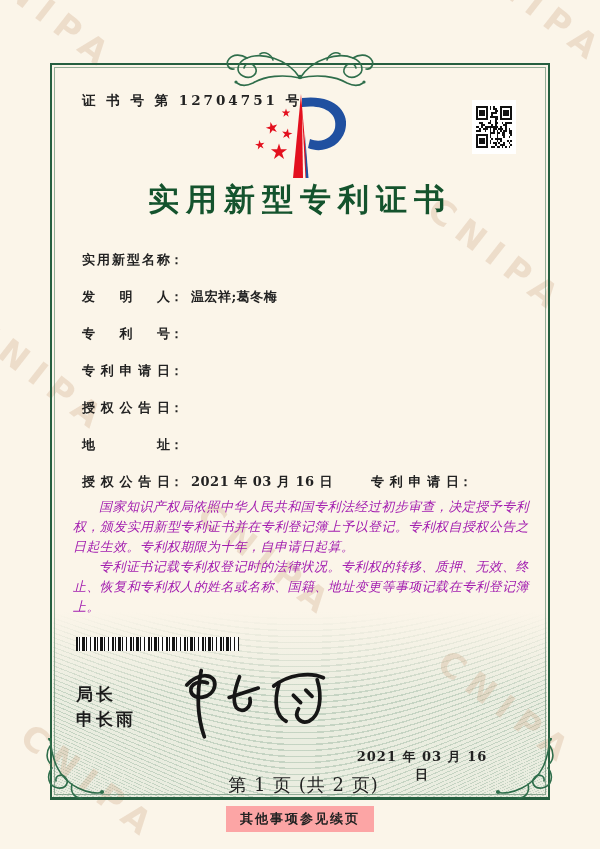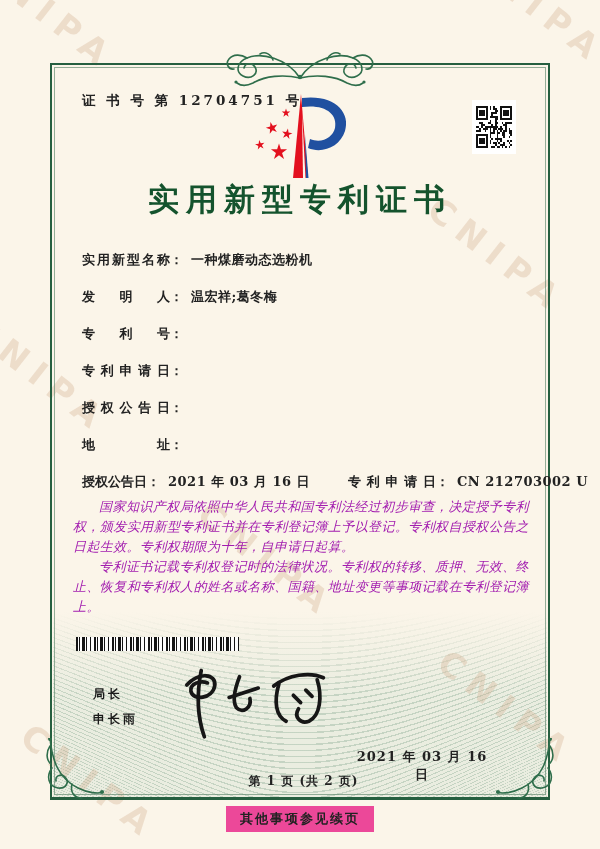--- a/index.html
+++ b/index.html
@@ -69,38 +69,38 @@
   .paras p { text-indent:2em; letter-spacing:0.4px; }
   .barcode {
     position:absolute; left:76px; top:637px; width:163px; height:14px;
     background-color:#fdfdfd;
     background-image:repeating-linear-gradient(90deg,
       #141414 0 2px, #fdfdfd 2px 3px, #141414 3px 4px, #fdfdfd 4px 6px,
       #141414 6px 9px, #fdfdfd 9px 10px, #141414 10px 11px, #fdfdfd 11px 14px,
       #141414 14px 15px, #fdfdfd 15px 18px);
   }
   .signer {
-    position:absolute; left:93px; top:682px;
+    position:absolute; left:76px; top:682px;
     font-family:"DejaVu Sans","Liberation Sans",sans-serif;
-    font-weight:bold; font-size:12px; letter-spacing:3px; color:#1b1b1b;
+    font-weight:bold; font-size:17px; letter-spacing:3px; color:#1b1b1b;
   }
   .signer div { line-height:25px; }
   .signature { position:absolute; left:168px; top:656px; width:170px; height:88px; }
   .signature path { fill:none; stroke:#161616; stroke-width:3.6; stroke-linecap:round; stroke-linejoin:round; }
   .issue-date {
     position:absolute; left:352px; top:748px; width:140px; text-align:center;
     font-size:13px; font-weight:600; letter-spacing:1px;
   }
   .page-info {
     position:absolute; left:0; top:773px; width:100%; text-align:center;
-    font-size:12px; font-weight:700; letter-spacing:1px;padding-left:7px;
+    font-size:18px; font-weight:400; letter-spacing:1px;padding-left:7px;
   }
   .note-wrap { position:absolute; left:0; top:806px; width:100%; text-align:center; }
   .note {
-    display:inline-block; background:#ec4899; padding:4px 14px;
+    display:inline-block; background:#fca5a5; padding:4px 14px;
     font-size:13px; font-weight:600; letter-spacing:2px;
   }
 </style>
 </head>
 <body>
 
 <div class="page">
 
   <span class="wm" style="left:-35px; top:-8px">CNIPA</span>
   <span class="wm" style="left:455px; top:-14px">CNIPA</span>
@@ -326,21 +326,20 @@
           </g>
       </svg>
     </div>
 
     <div class="title">实用新型专利证书</div>
 
     <div class="fields">
       <div class="row">
         <span class="flabel">实用新型名称</span>
           <span class="colon">：</span>
-        <span class="fvalue">一种煤磨动态选粉机</span>
       </div>
       <div class="row">
         <span class="flabel">发明人</span>
           <span class="colon">：</span>
         <span class="fvalue">温宏祥;葛冬梅</span>
       </div>
       <div class="row">
         <span class="flabel">专利号</span>
           <span class="colon">：</span>
       </div>
@@ -356,21 +355,20 @@
         <span class="flabel">地址</span>
           <span class="colon">：</span>
       </div>
       <div class="row grant">
         <span class="flabel">授权公告日</span>
           <span class="colon">：</span>
         <span class="fvalue">2021 年 03 月 16 日</span>
         <span class="pair2">
           <span class="flabel">专利申请日</span>
             <span class="colon">：</span>
-          <span class="fvalue">CN 212703002 U</span>
         </span>
       </div>
     </div>
 
     <div class="paras">
       <p>国家知识产权局依照中华人民共和国专利法经过初步审查，决定授予专利权，颁发实用新型专利证书并在专利登记簿上予以登记。专利权自授权公告之日起生效。专利权期限为十年，自申请日起算。</p>
       <p>专利证书记载专利权登记时的法律状况。专利权的转移、质押、无效、终止、恢复和专利权人的姓名或名称、国籍、地址变更等事项记载在专利登记簿上。</p>
     </div>
 
     <div class="barcode"></div>

